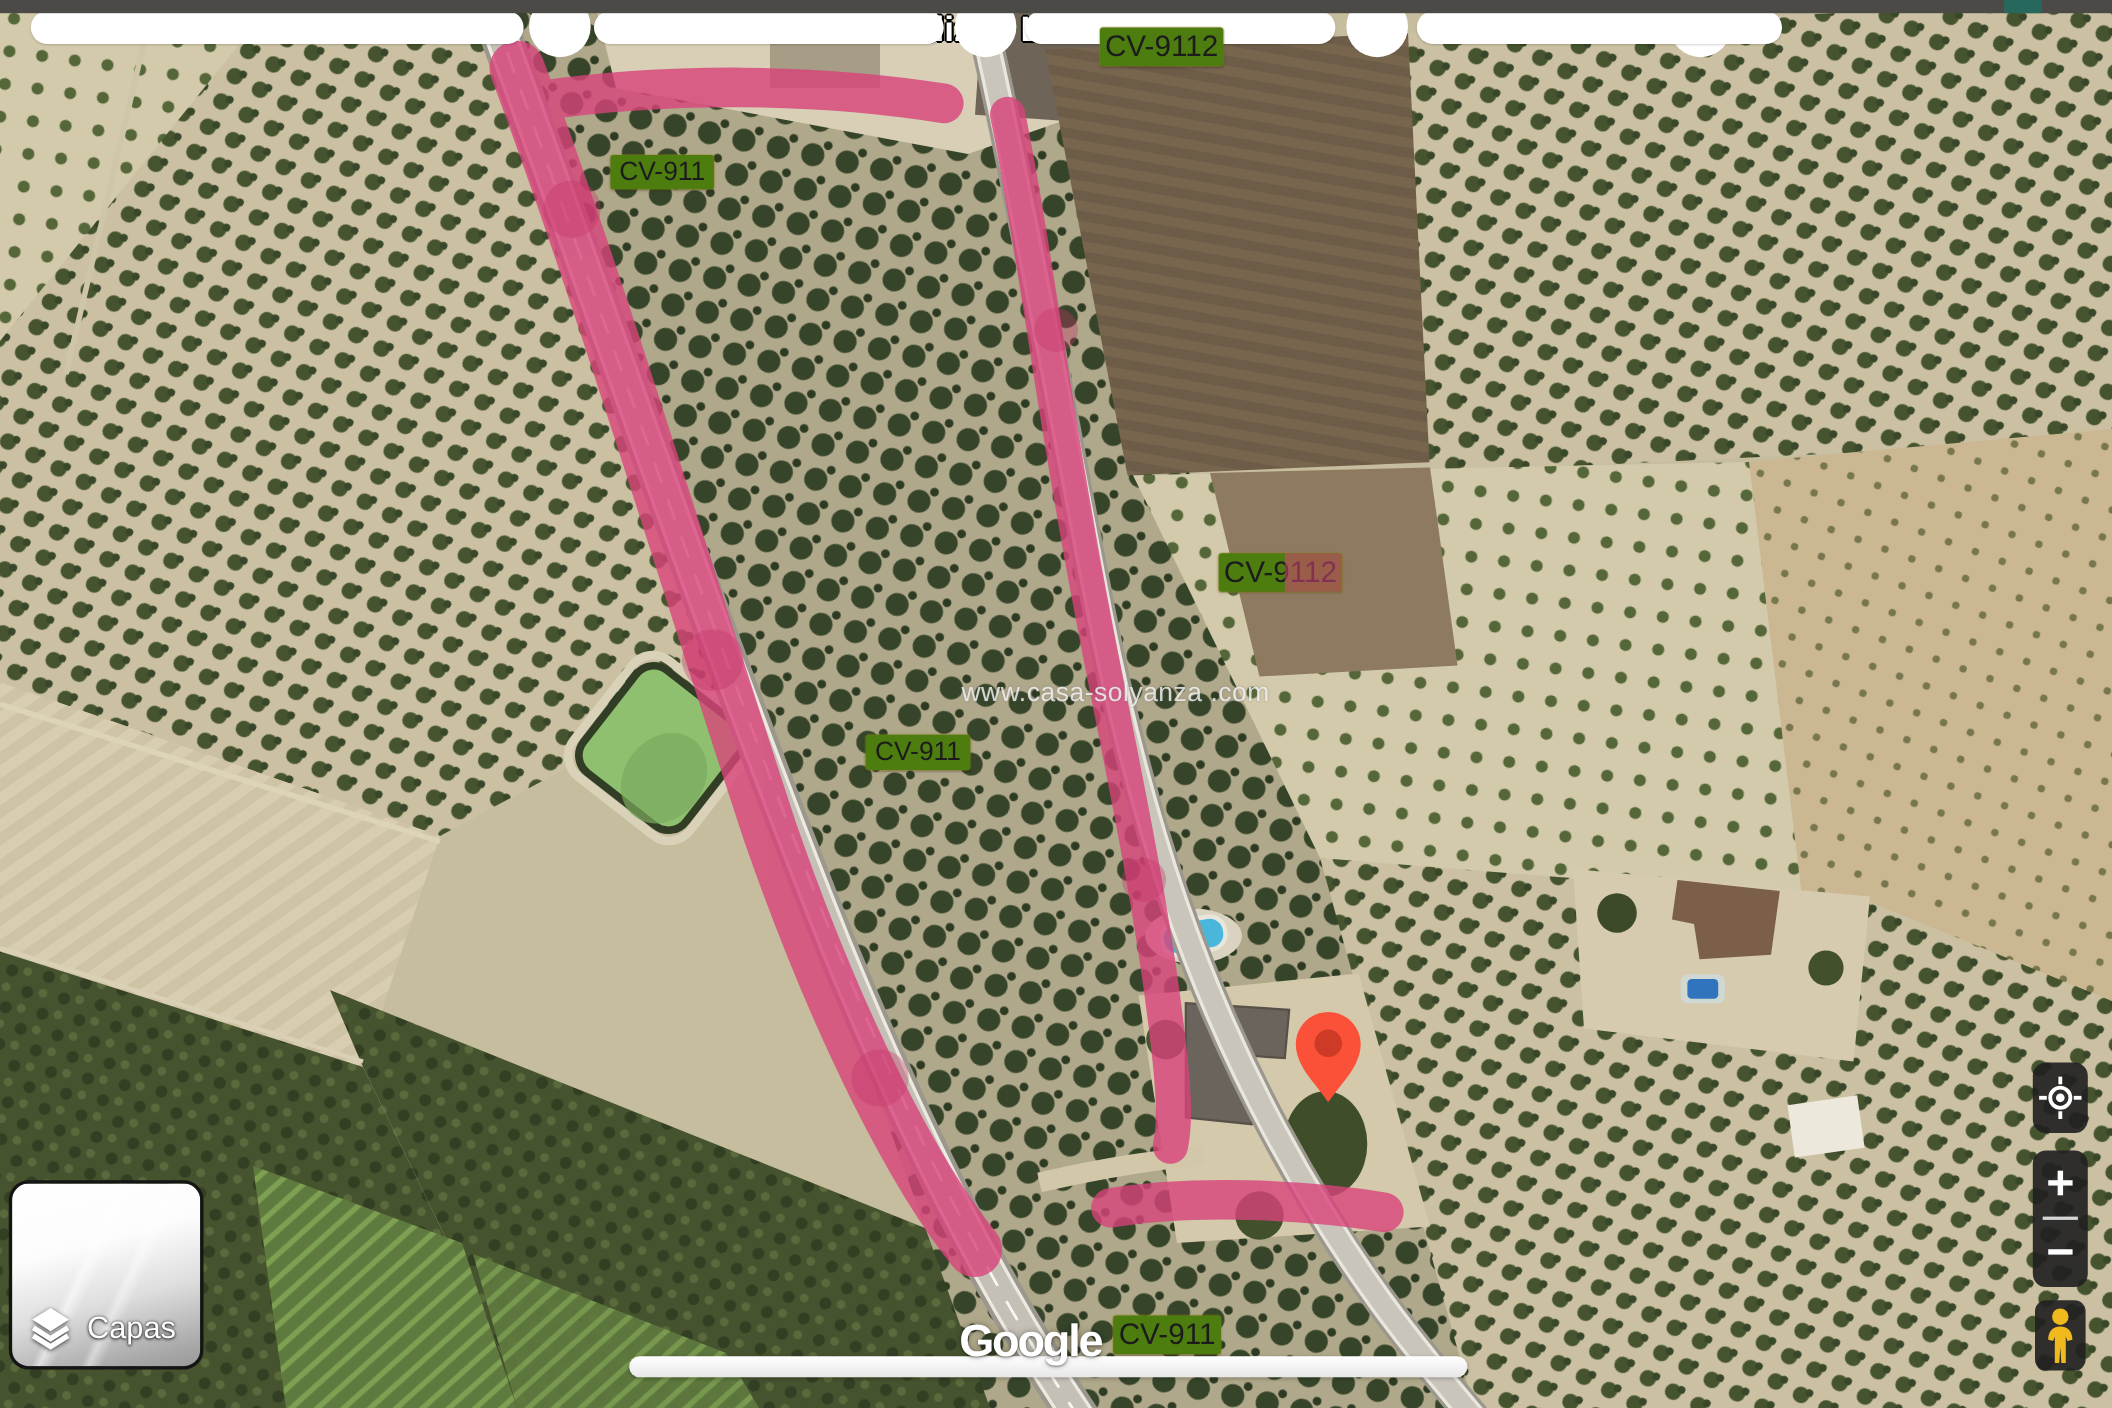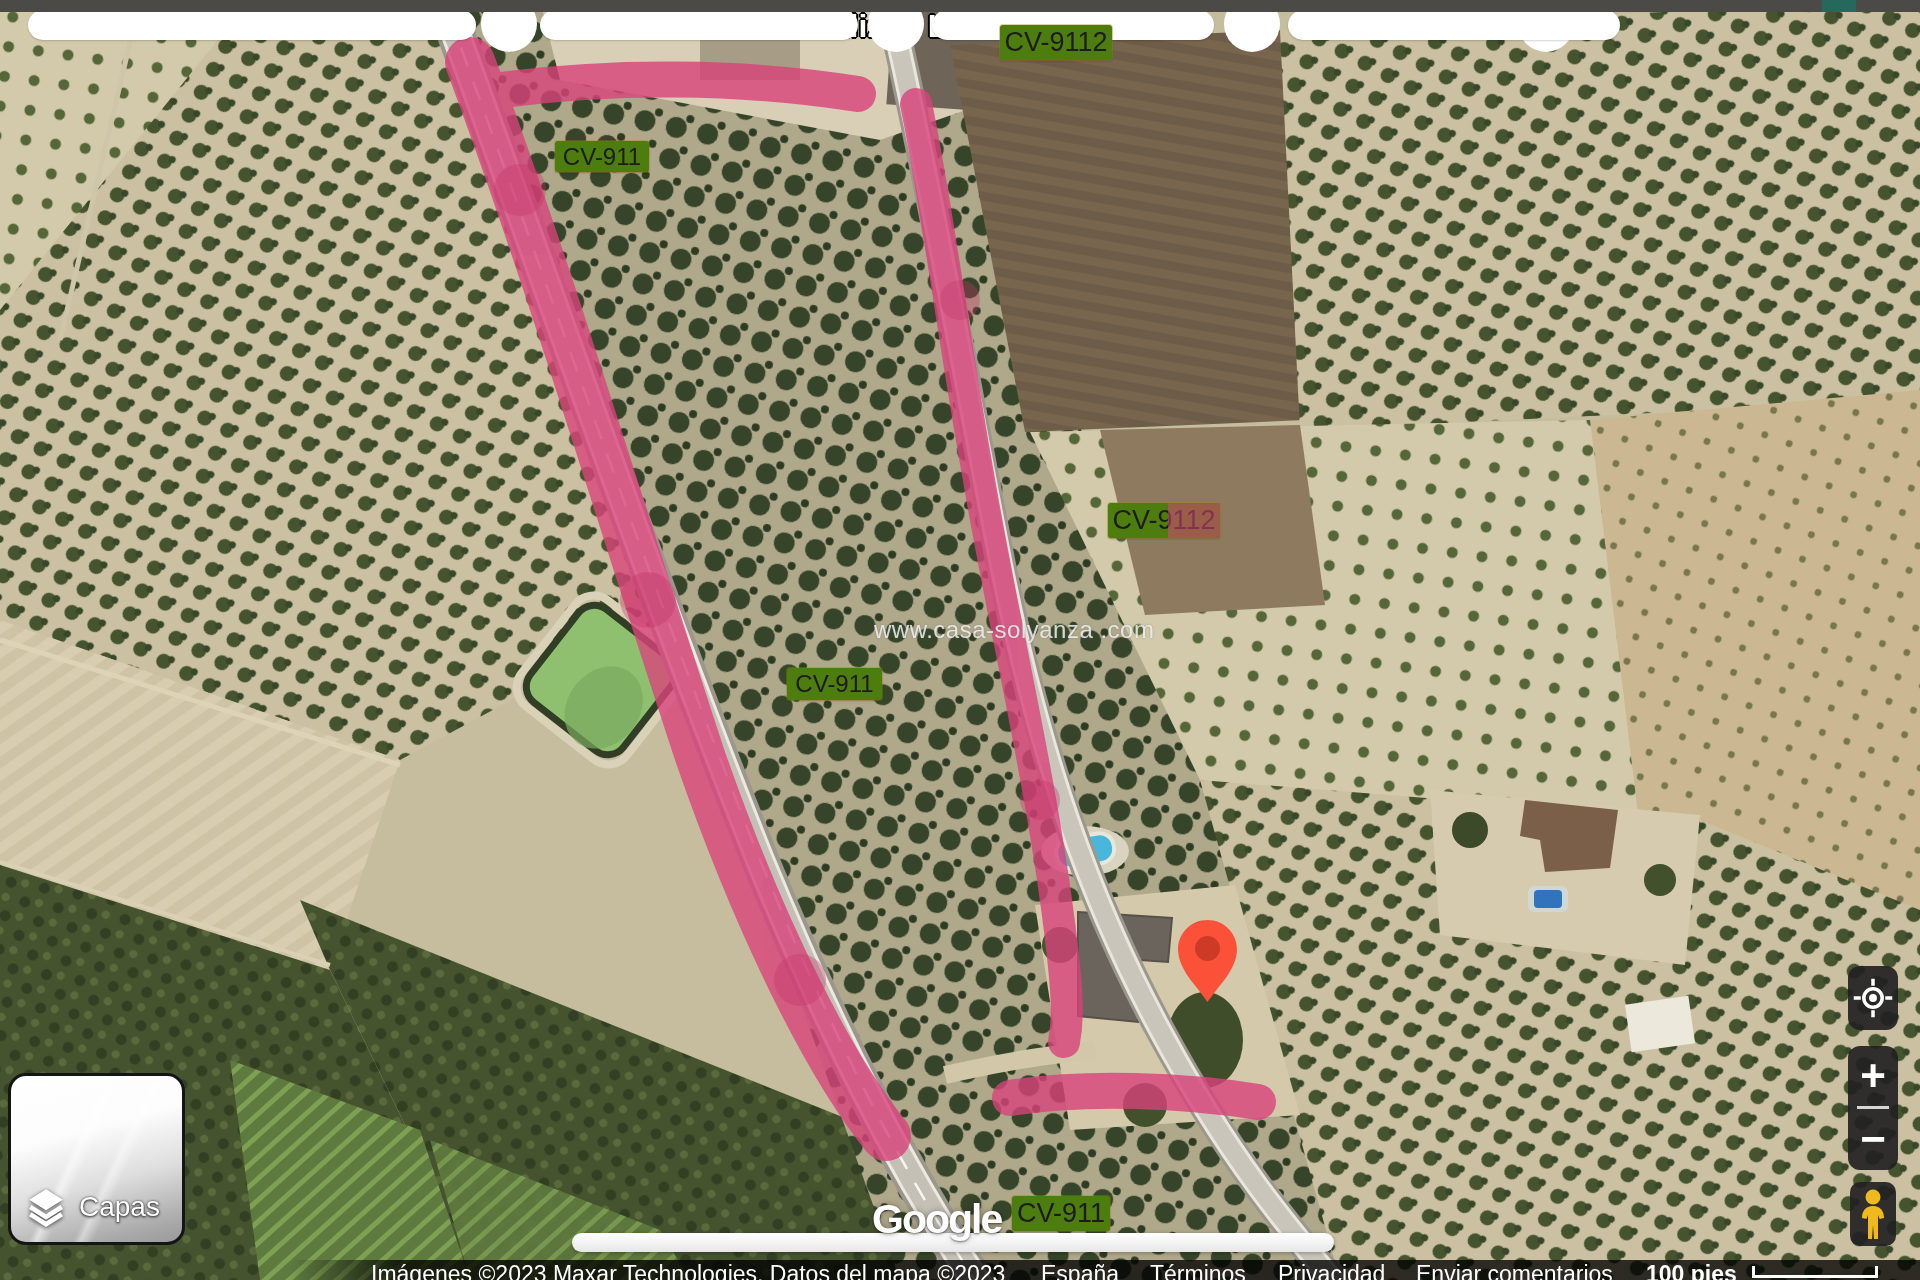--- a/index.html
+++ b/index.html
@@ -224,25 +224,14 @@
       <path d="M16 18 c-7.5 0 -11 5 -11 12 l4.5 1 1.5 -4 0 24 4 0 1 -14 1 14 4 0 0 -24 1.5 4 4.5 -1 c0 -7 -3.5 -12 -11 -12 z" fill="#f0b91d"></path>
     </svg>
   </div>
 
   <div class="abs" style="left:872px;top:1196px;font-size:41px;font-weight:600;letter-spacing:-2px;color:#fff;z-index:25;
               text-shadow:0 0 6px rgba(0,0,0,.35),0 1px 2px rgba(0,0,0,.45);">Google</div>
 
   <div class="abs" style="left:572px;top:1233px;width:762px;height:19px;border-radius:10px;z-index:24;
               background:linear-gradient(#ffffff,#e7e7e7);box-shadow:0 1px 4px rgba(0,0,0,.3);"></div>
 
-  <div class="abs" style="left:290px;top:1260px;width:1630px;height:20px;overflow:hidden;z-index:26;
-              background:linear-gradient(90deg,rgba(0,0,0,0) 0,rgba(0,0,0,.78) 110px,rgba(0,0,0,.78) 100%);">
-    <span class="footer-text" style="left:81px;">Imágenes ©2023 Maxar Technologies, Datos del mapa ©2023</span>
-    <span class="footer-text" style="left:751px;">España</span>
-    <span class="footer-text" style="left:860px;">Términos</span>
-    <span class="footer-text" style="left:988px;">Privacidad</span>
-    <span class="footer-text" style="left:1126px;">Enviar comentarios</span>
-    <span class="footer-text" style="left:1356px;font-weight:bold;">100 pies</span>
-    <span class="abs" style="left:1462px;top:6px;width:126px;height:12px;
-                 border-left:3px solid #fff;border-right:3px solid #fff;border-bottom:3px solid #fff;"></span>
-  </div>
 
 </div>
 
 </body></html>

